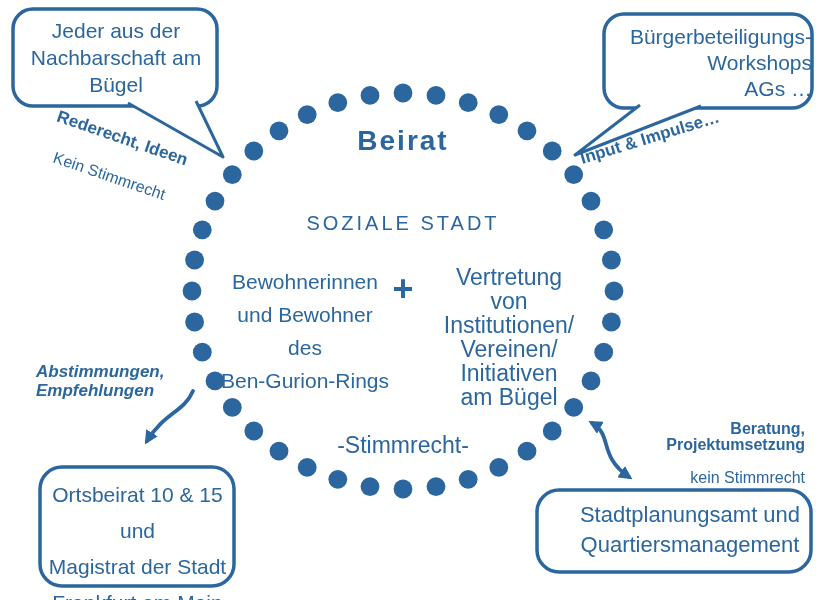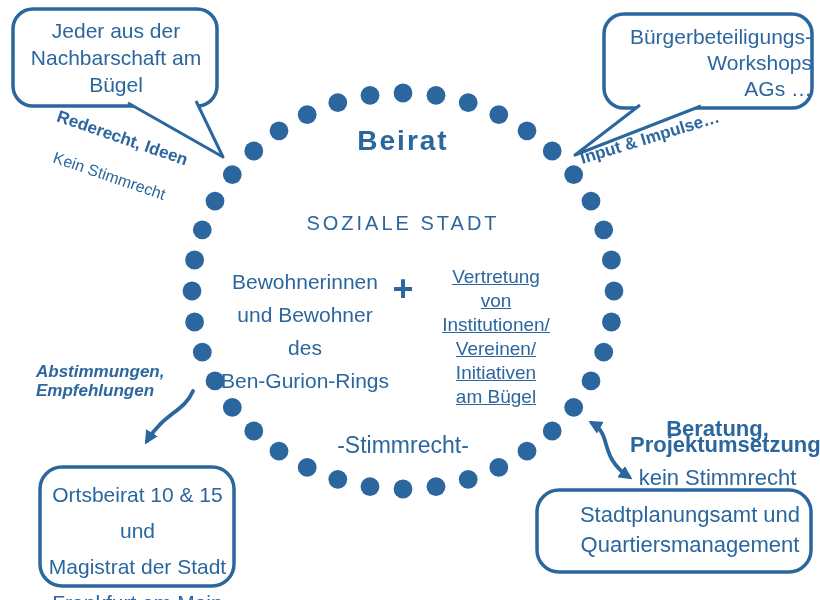--- a/index.html
+++ b/index.html
@@ -23,29 +23,29 @@
   .bubble-tl-txt { left:14px; top:17px; width:204px; font-size:21px; line-height:27px; }
   .bubble-tr-txt { left:604px; top:24px; width:208px; font-size:21px; line-height:26px;text-align:right; }
   .box-bl-txt { left:40px; top:477px; width:195px; font-size:21px; line-height:36px; }
   .box-br-txt { left:537px; top:500px; width:306px; font-size:22px; line-height:30px; }
 
   .title   { left:253px; top:125px; width:300px; font-size:28px; font-weight:bold; letter-spacing:2px; }
   .sub1    { left:253px; top:172px; width:300px; font-size:20px; letter-spacing:3px;margin-top:40px; }
   .sub2    { left:253px; top:196px; width:300px; font-size:24px; letter-spacing:0.5px; }
   .grp-l   { left:205px; top:265px; width:200px; font-size:21px; line-height:33px; }
   .plus    { left:385px; top:268px; width:36px; font-size:36px; font-weight:bold; }
-  .grp-r   { left:397px; top:265px; width:198px; font-size:19px; line-height:24px;text-decoration:underline; }
+  .grp-r   { left:410px; top:265px; width:198px; font-size:23px; line-height:24px; }
   .vote    { left:303px; top:432px; width:200px; font-size:23px; }
 
   .ann { font-size:17px; line-height:20px; font-weight:bold; }
   .ann-tl { left:28px; top:108px; width:182px; transform:rotate(19deg); transform-origin:50% 50%; text-align:center; }
   .ann-tl .sub { font-weight:normal; font-size:16px; }
   .ann-tr { left:574px; top:128px; width:152px; transform:rotate(-17deg); transform-origin:50% 50%; text-align:center; }
   .ann-bl { left:36px; top:362px; width:140px; text-align:left; line-height:19px;font-style:italic; }
-  .ann-br { left:630px; top:404px; width:175px; text-align:center; font-size:22px; line-height:16.5px; }
+  .ann-br { left:630px; top:404px; width:175px; text-align:right; font-size:16px; line-height:16.5px; }
   .ann-br .sub { font-weight:normal; }
 </style>
 </head>
 <body>
 
 <div class="stage" style="--accent: #2b679e;">
 
   <svg class="layer" viewBox="0 0 820 600">
     <defs>
       <marker id="mEnd" viewBox="0 0 10 10" refX="7" refY="5" markerWidth="3.6" markerHeight="3.6" orient="auto">

